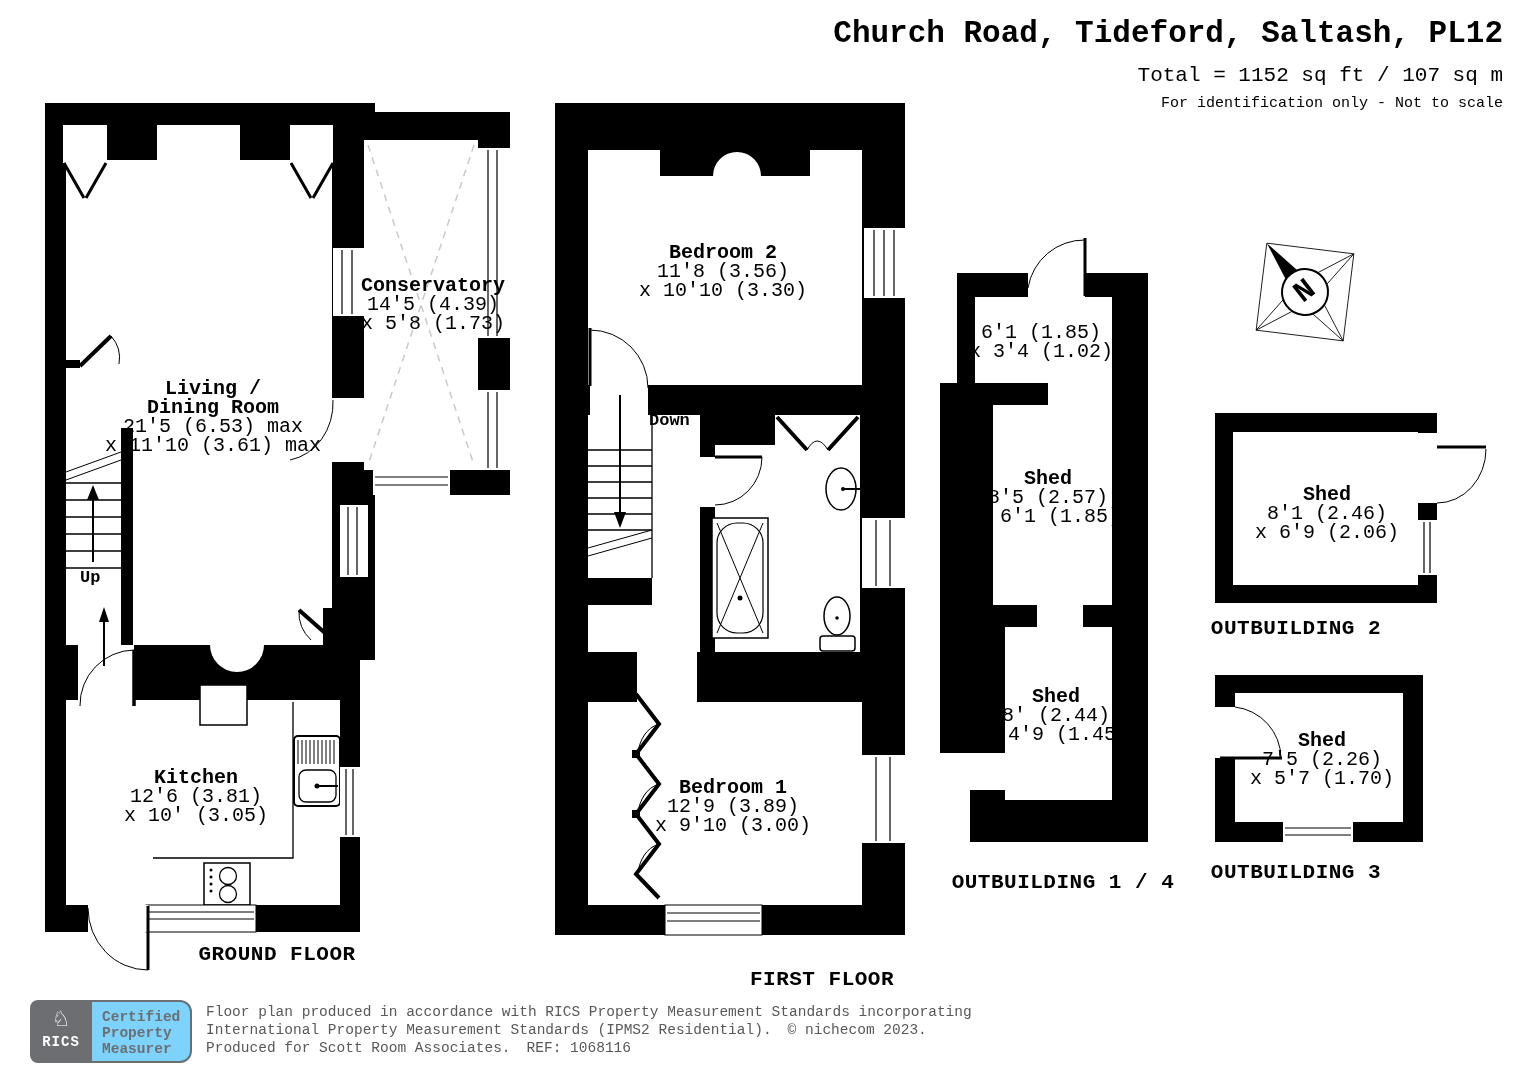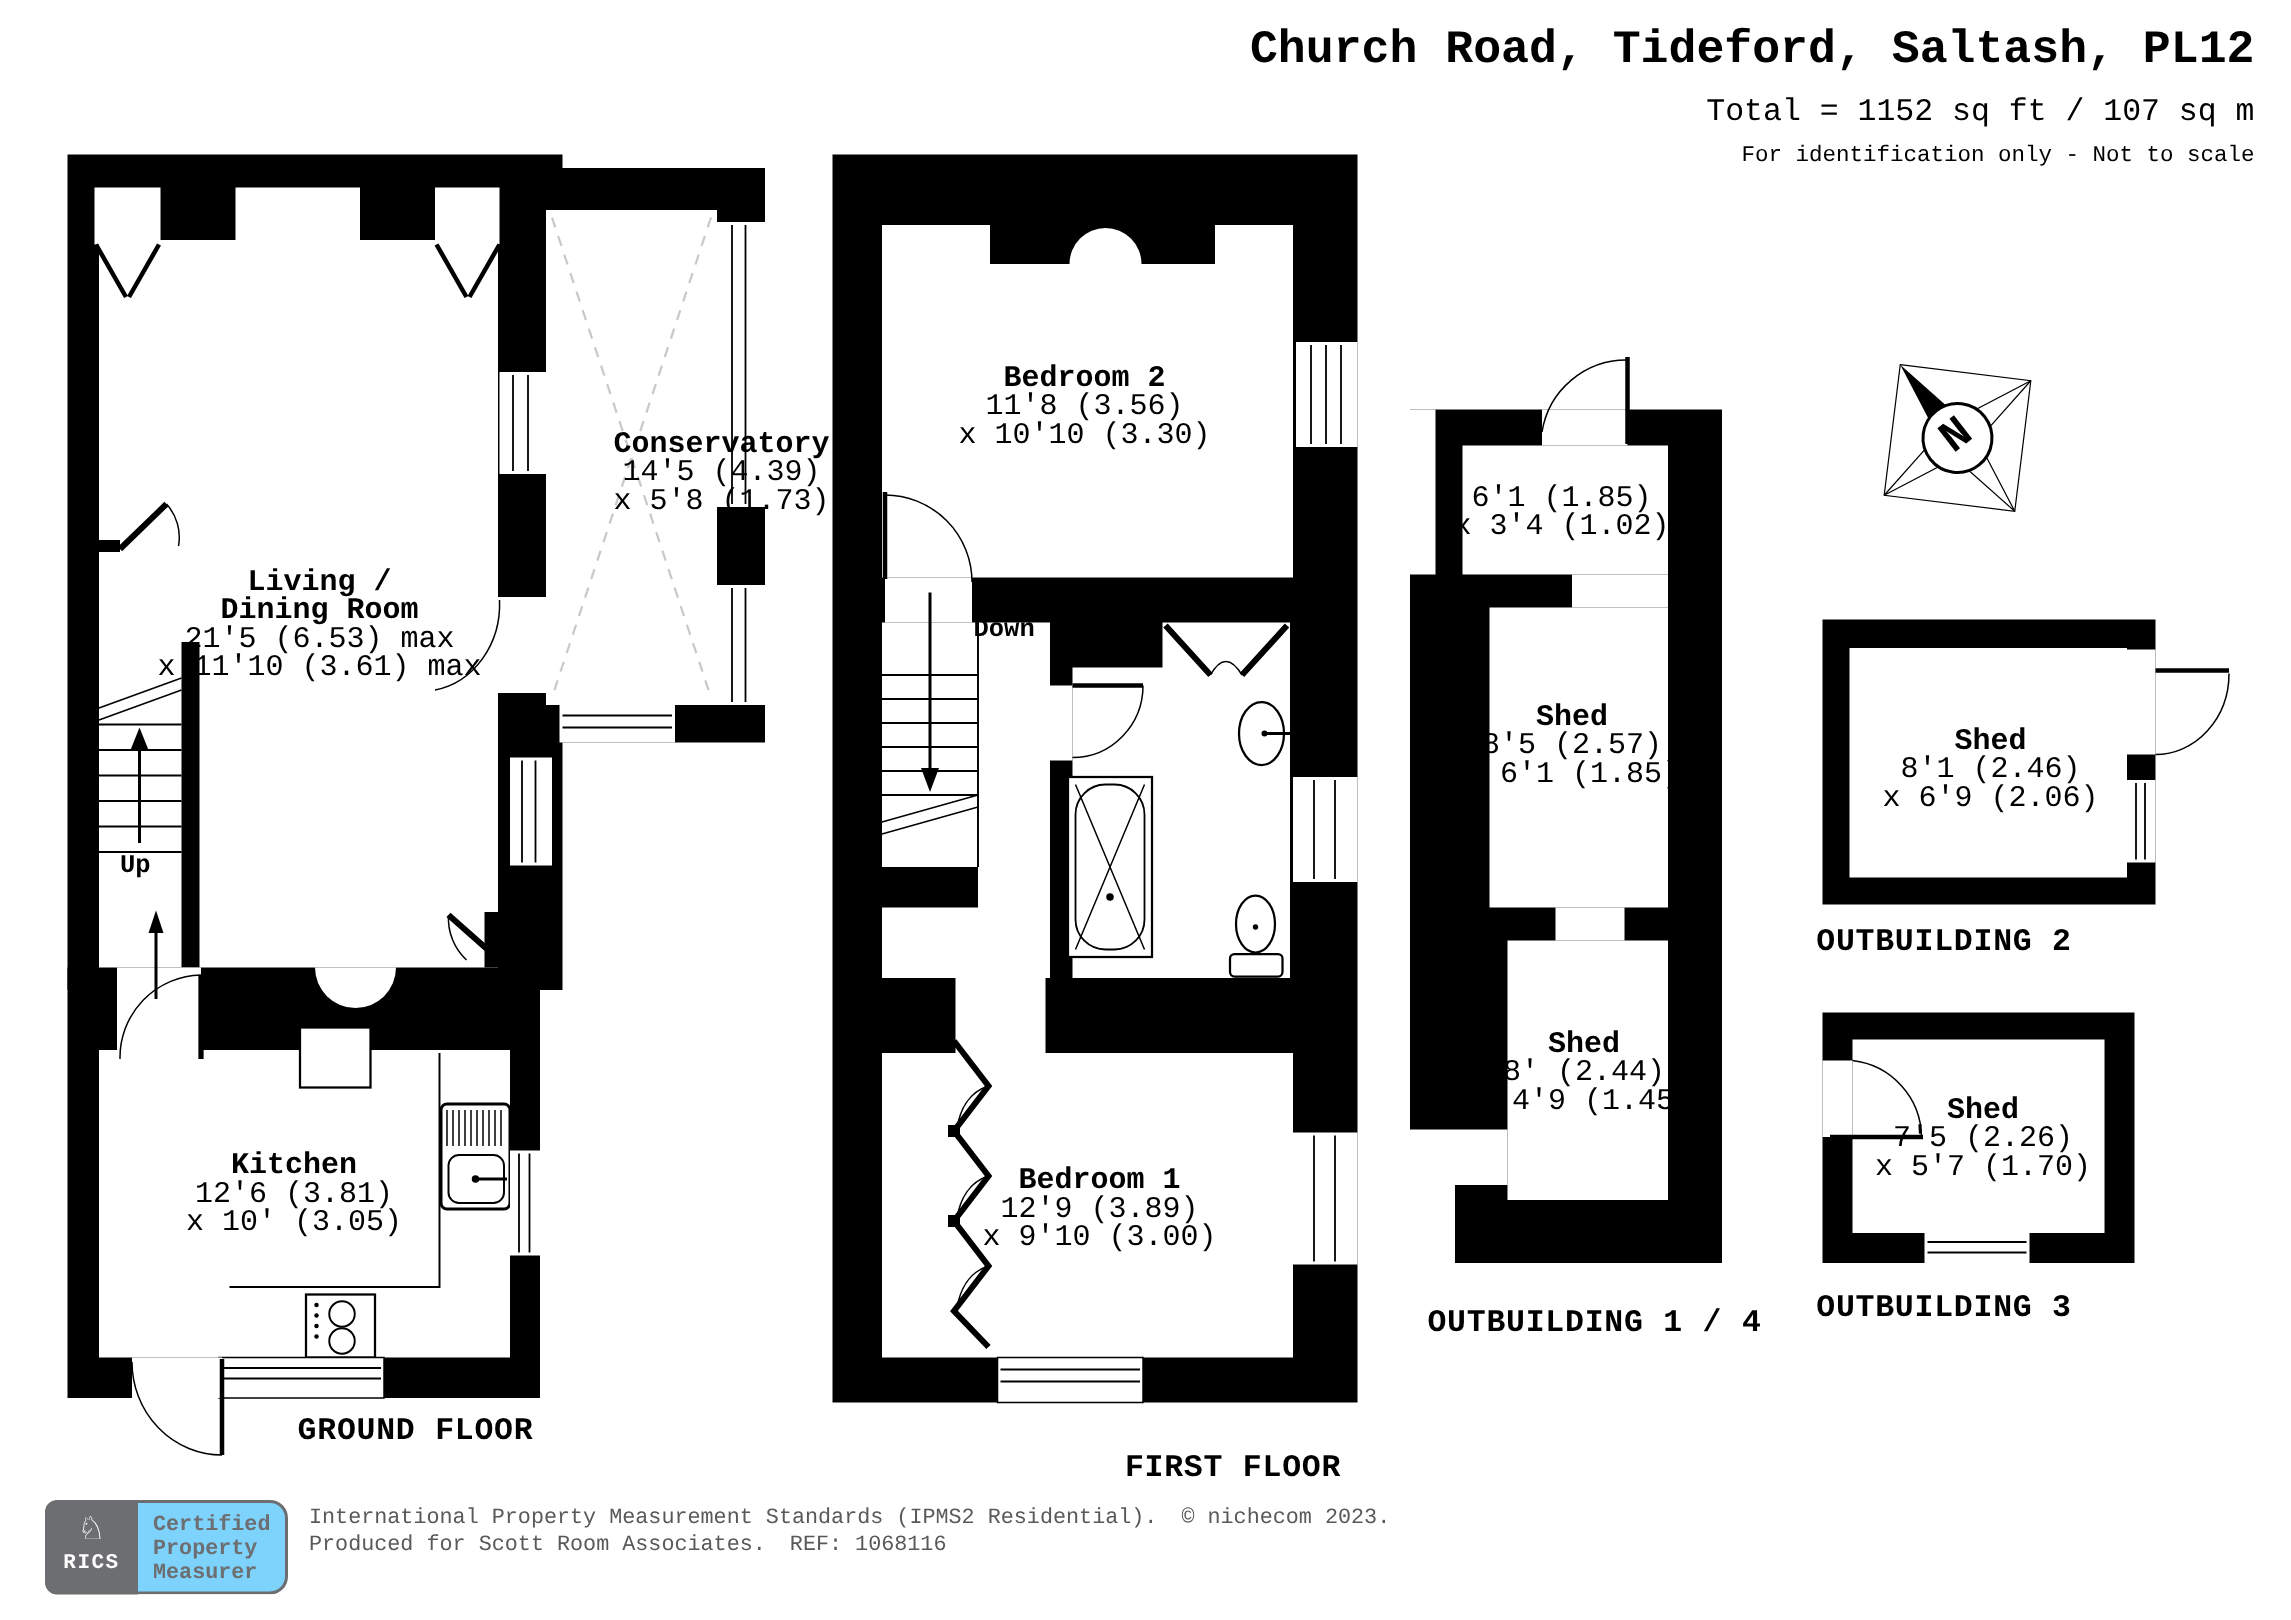--- a/index.html
+++ b/index.html
@@ -285,21 +285,21 @@
     <div class="note">For identification only - Not to scale</div>
   </div>
 
   <div class="room-label" style="left:213px;top:355px;margin-top:24px;">
     <div class="rn">Living /</div>
     <div class="rn">Dining Room</div>
     <div>21'5 (6.53) max</div>
     <div>x 11'10 (3.61) max</div>
   </div>
 
-  <div class="room-label" style="left:433px;top:287px;margin-left:48px;">
+  <div class="room-label" style="left:433px;top:276px;">
     <div class="rn">Conservatory</div>
     <div>14'5 (4.39)</div>
     <div>x 5'8 (1.73)</div>
   </div>
 
   <div class="room-label" style="left:196px;top:768px;">
     <div class="rn">Kitchen</div>
     <div>12'6 (3.81)</div>
     <div>x 10' (3.05)</div>
   </div>
@@ -360,20 +360,21 @@
     <div class="rics-box">
       <div class="rics-emblem">♘</div>
       <div class="rics-text">RICS</div>
     </div>
     <div class="badge-box">
       <div>Certified</div>
       <div>Property</div>
       <div>Measurer</div>
     </div>
     <div class="footer-text">
+      <div>Floor plan produced in accordance with RICS Property Measurement Standards incorporating</div>
       <div>
         <span>International Property Measurement Standards (IPMS2 Residential).</span><span class="gap">© nichecom 2023.</span>
       </div>
       <div>
         <span>Produced for Scott Room Associates.</span><span class="gap">REF: 1068116</span>
       </div>
     </div>
   </div>
 
 </div>

